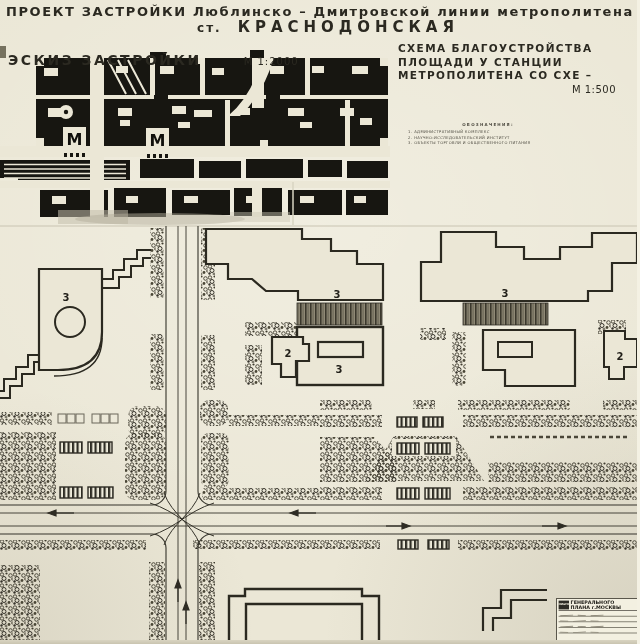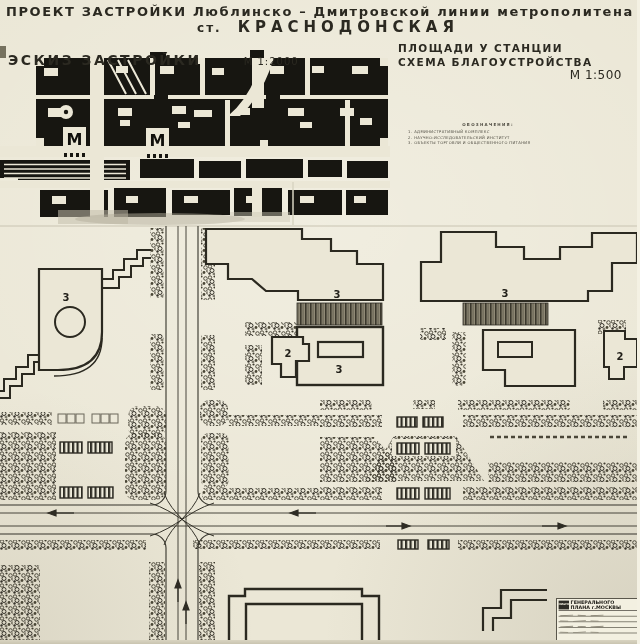--- a/index.html
+++ b/index.html
@@ -16,21 +16,21 @@
     font-weight:bold;font-size:13px;letter-spacing:1.6px;white-space:nowrap;}
   .hdr2{left:16px;right:0;top:17px;text-align:center;white-space:nowrap;}
   .hdr2 .st{font-weight:bold;font-size:12px;letter-spacing:2px;margin-right:16px;}
   .hdr2 .nm{font-weight:bold;font-size:15px;letter-spacing:5px;}
   .ltitle{left:8px;top:44px;width:300px;display:flex;align-items:baseline;white-space:nowrap;}
   .ltitle .t{font-weight:bold;font-size:14px;letter-spacing:2.5px;}
   .ltitle .s{font-size:10px;letter-spacing:1px;margin-left:42px;margin-top:12px;}
   .rtitle{left:398px;top:42px;width:238px;font-weight:bold;font-size:10.5px;
     letter-spacing:1.4px;line-height:13.5px;white-space:nowrap;}
   .rtitle .row4{display:flex;align-items:baseline;}
-  .rtitle .s{font-weight:normal;font-size:12px;letter-spacing:.5px;margin-left:auto;margin-right:14px;}
+  .rtitle .s{font-weight:normal;font-size:10px;letter-spacing:.5px;margin-left:auto;margin-right:20px;}
   .legend{left:408px;top:122px;width:160px;height:40px;}
   .legend-inner{width:258px;transform:scale(.62);transform-origin:0 0;color:#4f4c42;}
   .legend-h{text-align:center;font-weight:bold;font-size:6.5px;letter-spacing:2px;margin-bottom:3px;}
   .legend-i{font-size:6px;letter-spacing:.6px;line-height:9px;white-space:nowrap;}
   .legend-i .n{display:inline-block;width:10px;}
   .stamp{left:556px;top:598px;width:82px;height:43px;background:#f3f0e1;
     border:1px solid #5a574c;box-sizing:border-box;overflow:hidden;}
   .stamp-inner{width:100px;transform:scale(.8);transform-origin:0 0;padding:1px 2px;}
   .stamp-hd{display:flex;align-items:center;border-bottom:.8px solid #55524a;padding-bottom:1px;}
   .stamp-logo{width:13px;height:11px;background:#2e2c25;color:#efecdc;font-size:3.5px;
@@ -325,22 +325,23 @@
   <div class="txt hdr2">
     <span class="st">ст.</span><span class="nm">КРАСНОДОНСКАЯ</span>
   </div>
 
   <div class="txt ltitle">
     <span class="t">ЭСКИЗ ЗАСТРОЙКИ</span>
     <span class="s">М 1:2000</span>
   </div>
 
   <div class="txt rtitle">
+    <div>СХЕМА БЛАГОУСТРОЙСТВА</div>
     <div>ПЛОЩАДИ У СТАНЦИИ</div>
-    <div>СХЕМА БЛАГОУСТРОЙСТВА</div>
+    <div>МЕТРОПОЛИТЕНА СО СХЕ –</div>
     <div class="row4">
       <span class="s">М 1:500</span>
     </div>
   </div>
 
   <div class="txt legend">
     <div class="legend-inner">
       <div class="legend-h">ОБОЗНАЧЕНИЯ:</div>
       <div class="legend-i"><span class="n">1.</span><span>АДМИНИСТРАТИВНЫЙ КОМПЛЕКС</span></div>
       <div class="legend-i"><span class="n">2.</span><span>НАУЧНО-ИССЛЕДОВАТЕЛЬСКИЙ ИНСТИТУТ</span></div>

